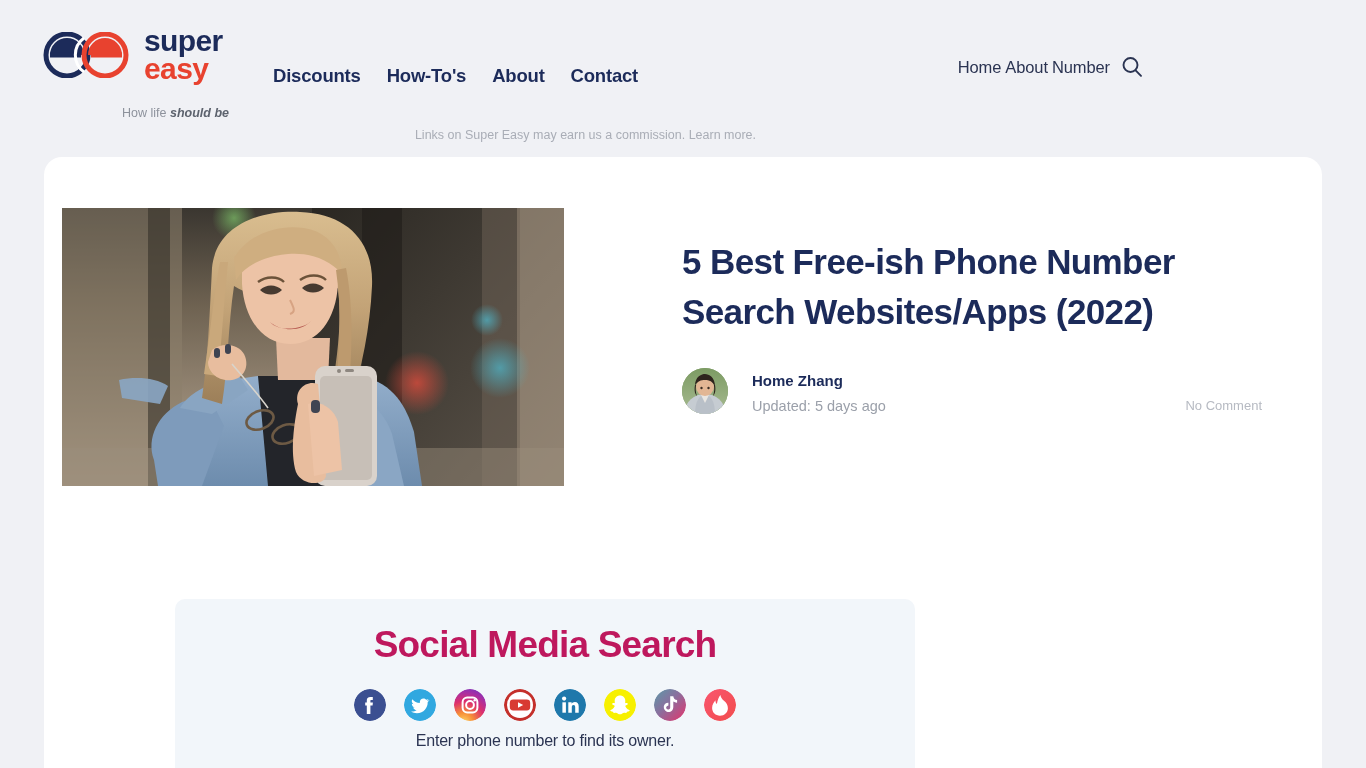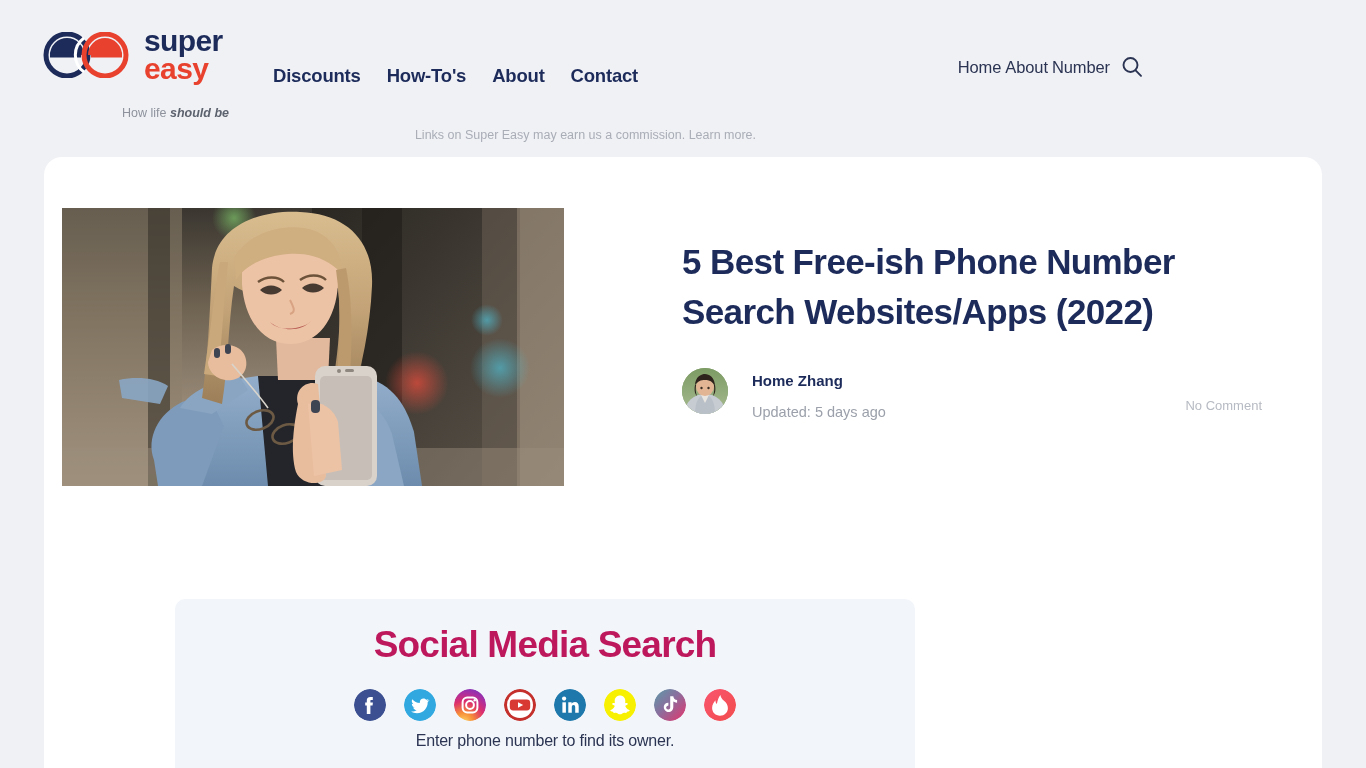--- a/index.html
+++ b/index.html
@@ -90,21 +90,21 @@
   .avatar {
     position: absolute; left: 0; top: 0; width: 46px; height: 46px;
     border-radius: 50%; overflow: hidden; background: #7f9e6a;
   }
   .author-name {
     position: absolute; left: 70px; top: 4px;
     font-size: 15px; font-weight: bold; color: #1c2b5a;
   }
   .updated {
     position: absolute; left: 70px; top: 30px;
-    font-size: 14.5px; color: #9ba0aa; margin-top: 6px;
+    font-size: 14.5px; color: #9ba0aa;
   }
   .no-comment {
     position: absolute; right: 10px; top: 30px;
     font-size: 13px; color: #b6bac2;
   }
 
   
   .social-box {
     position: absolute; left: 131px; top: 442px;
     width: 740px; height: 260px;

